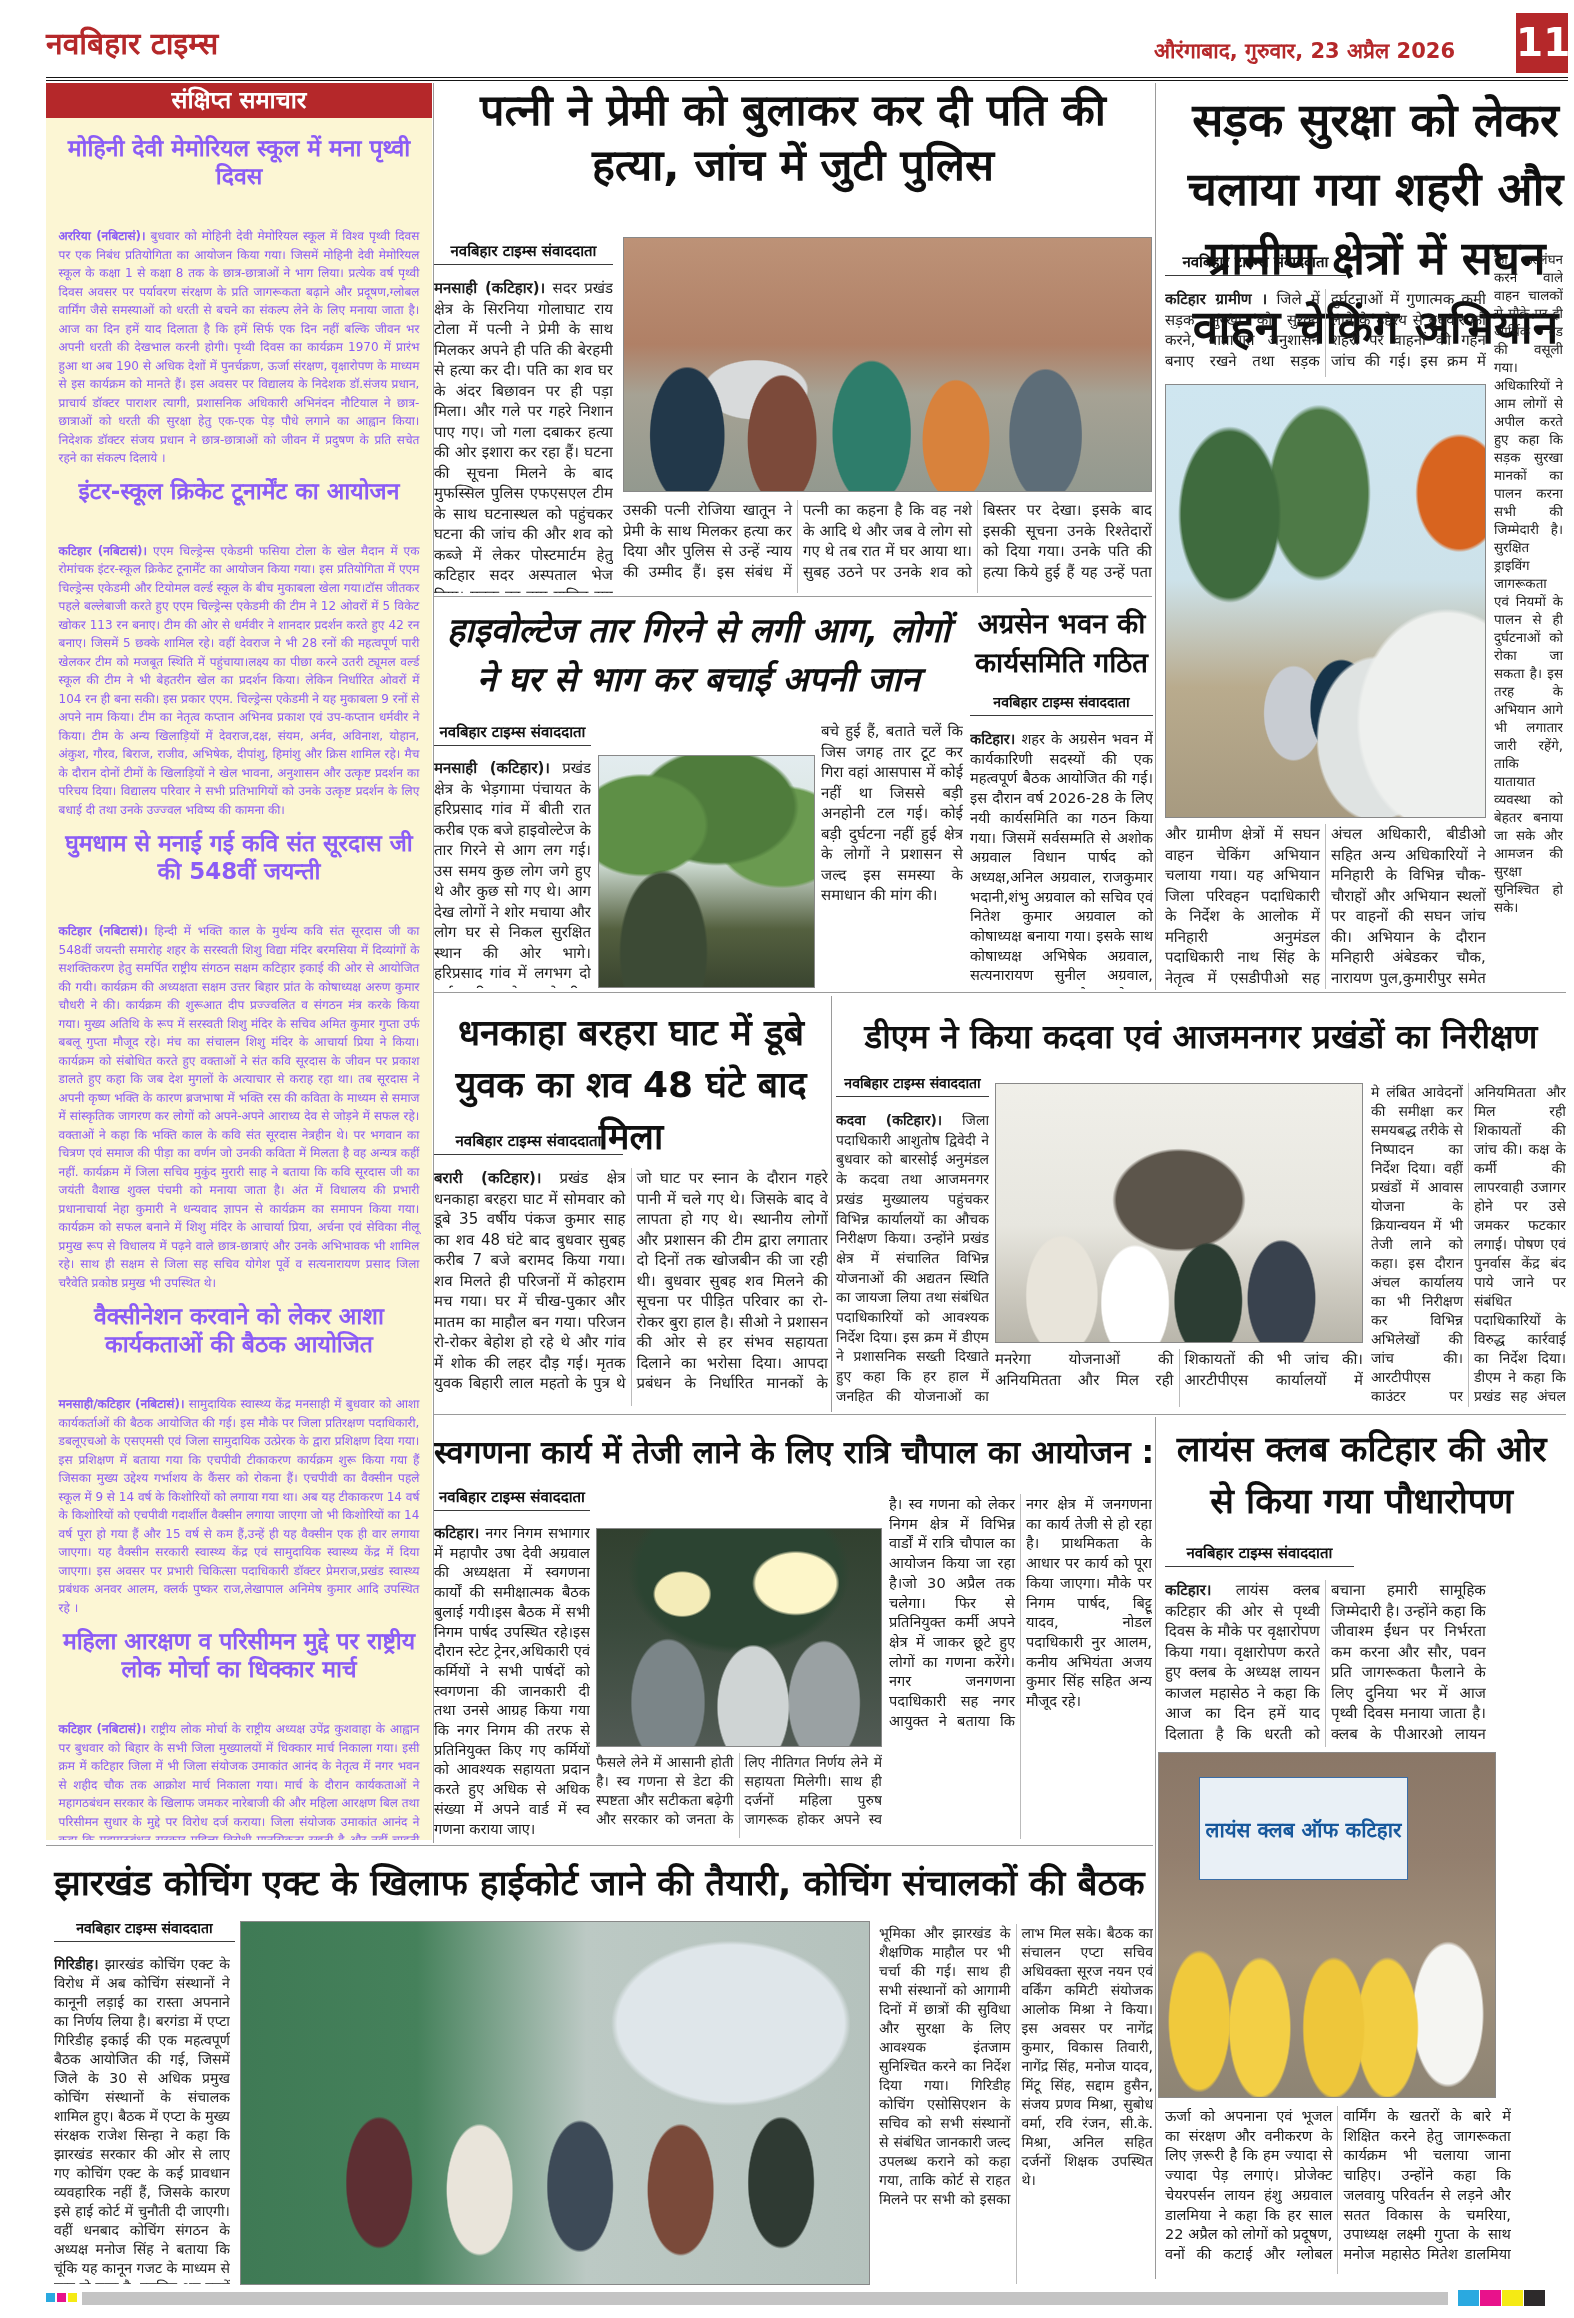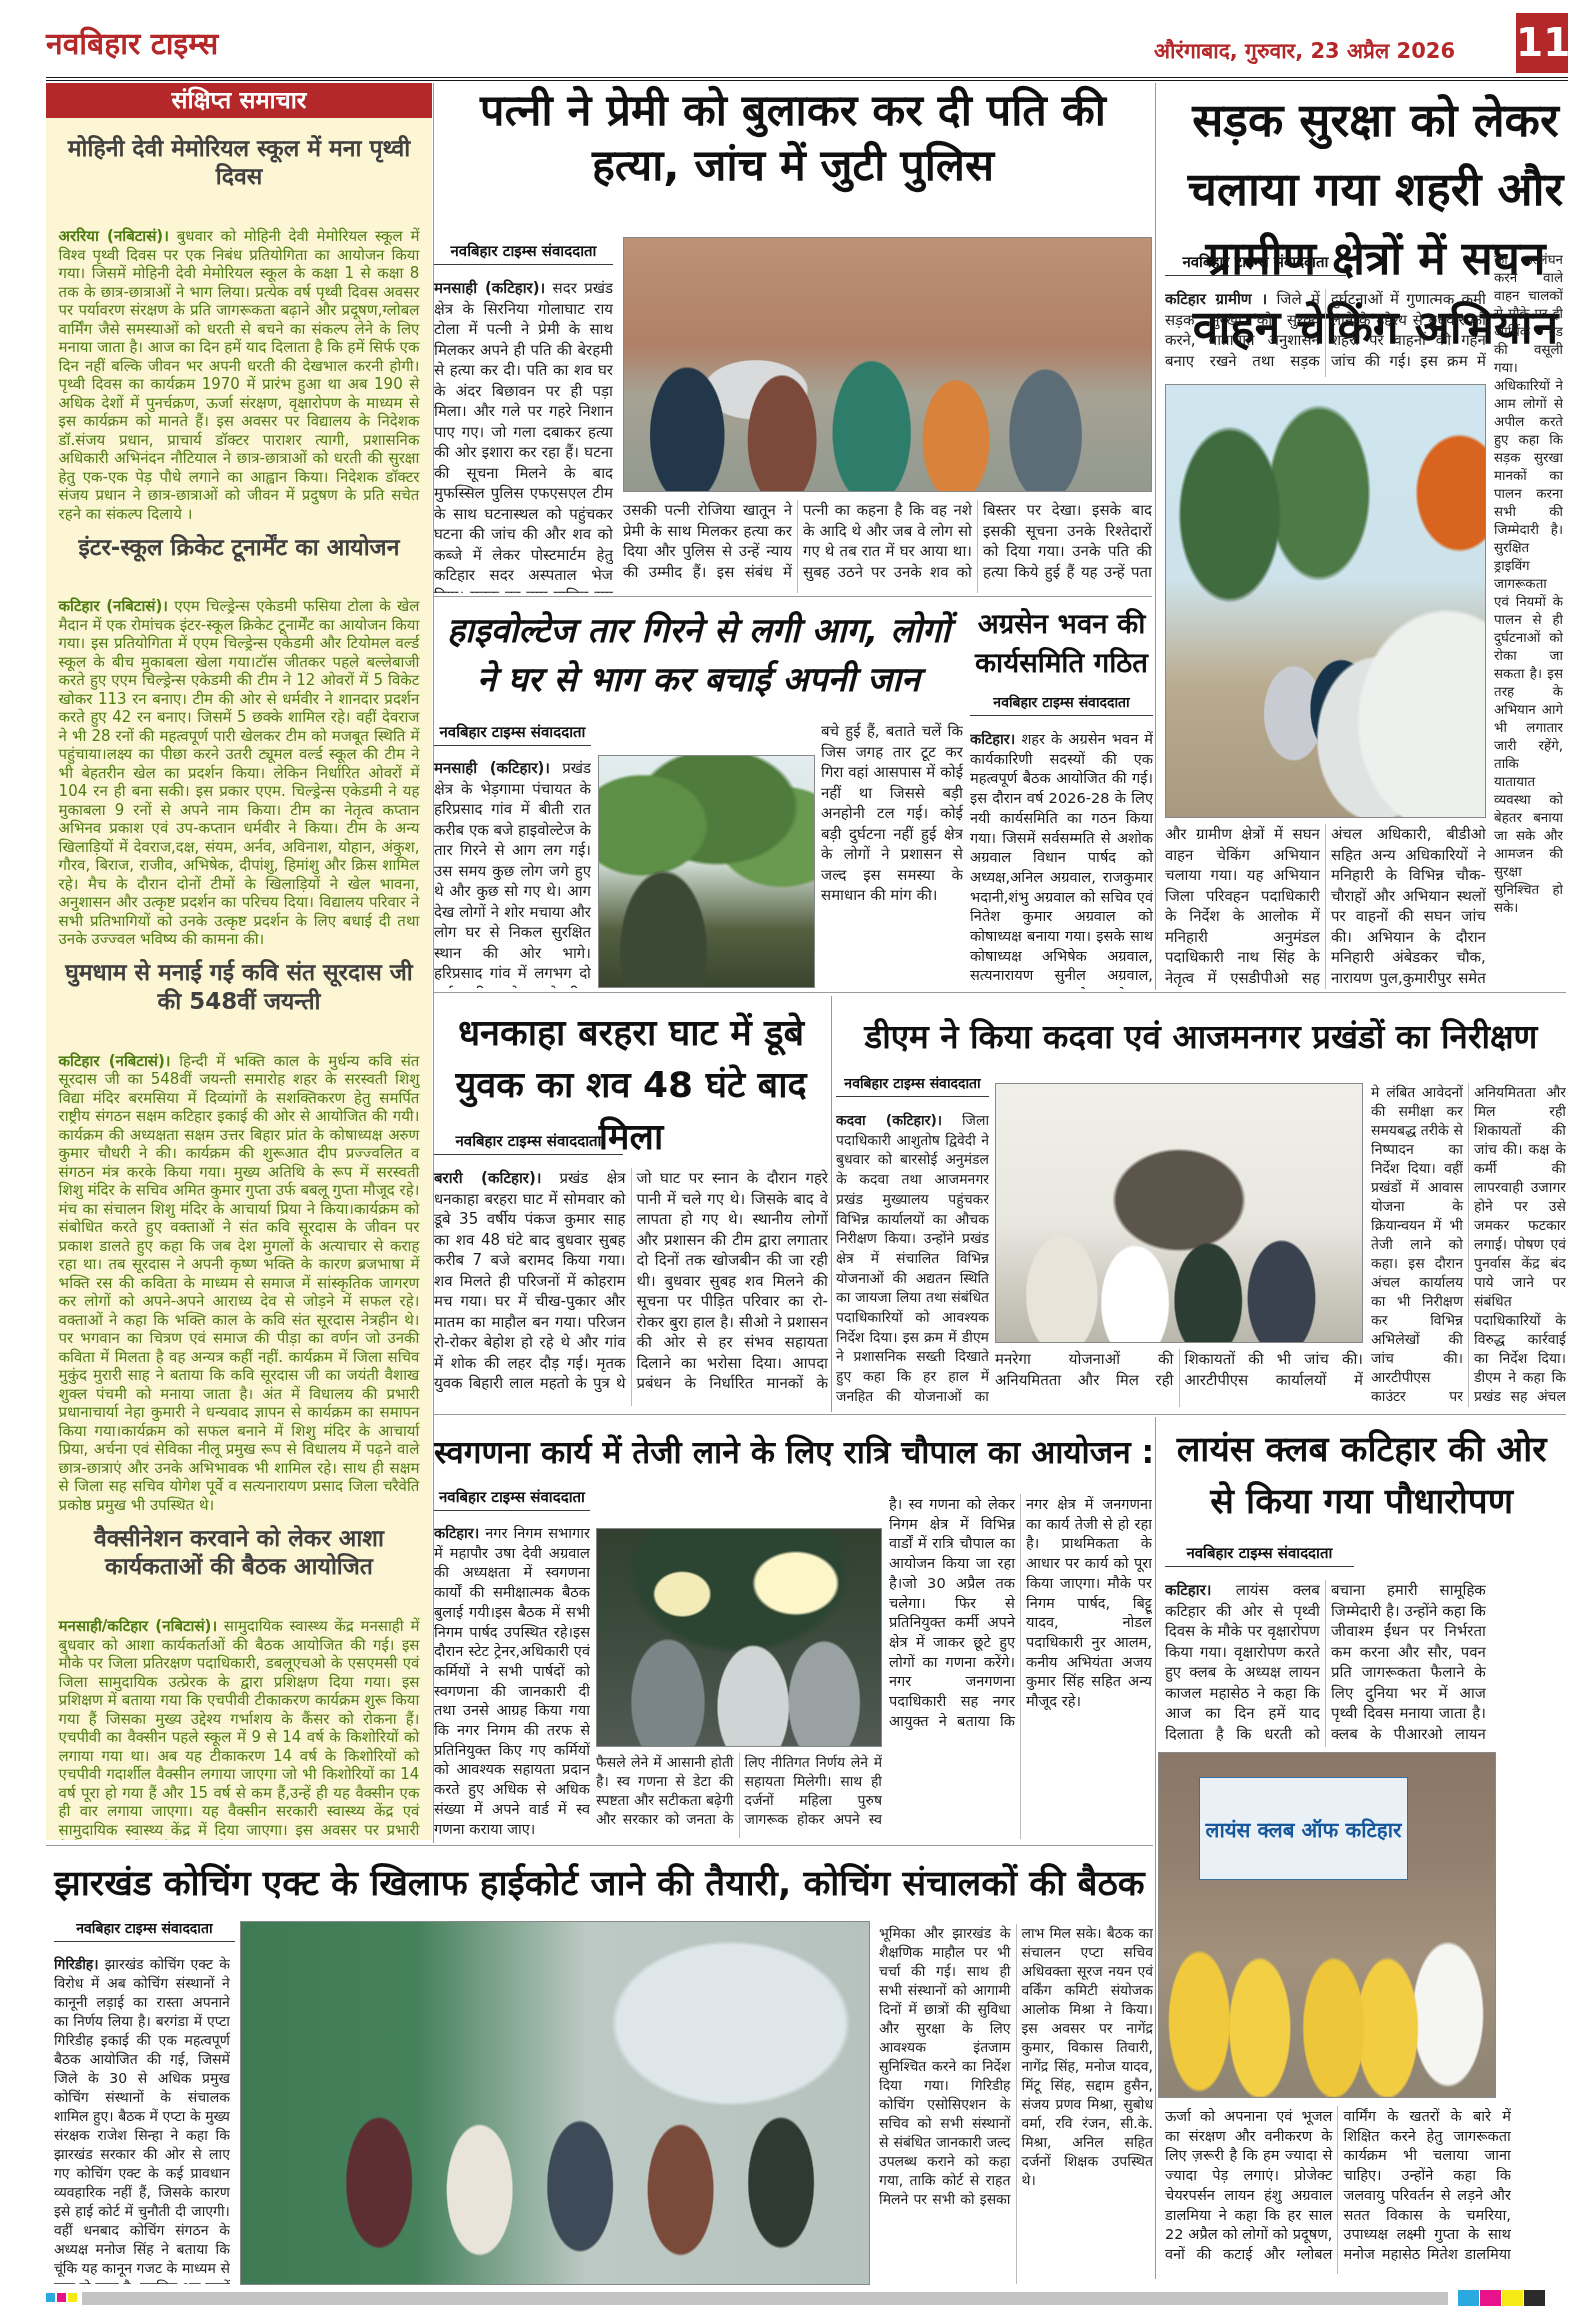--- a/index.html
+++ b/index.html
@@ -15,22 +15,22 @@
   .page-number { background:#b5282a; color:#fff; font-size:39px; font-weight:bold; text-align:center; }
   .header-rule { border-top:1.6px solid #151515; border-bottom:0.8px solid #151515; height:3.9px; }
 
   
   .vline { background:#9a9a9a; width:0.8px; }
   .hline { background:#9a9a9a; height:0.8px; }
 
   
   .briefs-header { background:#b5282a; color:#fff; font-size:23.6px; font-weight:bold; text-align:center; line-height:35px; height:35px; }
   .briefs-body { background:#fcf6d4; padding:6.3px 12.6px; overflow:hidden; }
-  .brief h3 { font-size:23px; line-height:1.25; text-align:center; margin:9.4px 0 6.3px; color:#404040; }
-  .brief p { font-size:15px; line-height:18.5px; text-align:justify; color:#4d7c0f;margin-top:36px; }
+  .brief h3 { font-size:23px; line-height:1.25; text-align:center; margin:9.4px 0 6.3px; color:#8b5cf6; }
+  .brief p { font-size:12px; line-height:18.5px; text-align:justify; color:#8b5cf6;margin-top:36px; }
   .dl { font-weight:bold; }
 
   
   .headline { font-weight:bold; color:#101010; text-align:center; }
   .byline { font-weight:bold; font-size:15px; text-align:center; border-bottom:1.6px solid #3a3a3a; padding-bottom:3.9px; color:#111; }
   .bodytext { font-size:15px; line-height:20.5px; text-align:justify; color:#1c1c1c; overflow:hidden; }
   .cols2 { column-count:2; column-gap:11px; column-rule:0.8px solid #bbb; }
   .cols3 { column-count:3; column-gap:11px; column-rule:0.8px solid #bbb; }
   .nowrap { white-space:nowrap; overflow:hidden; }
 

